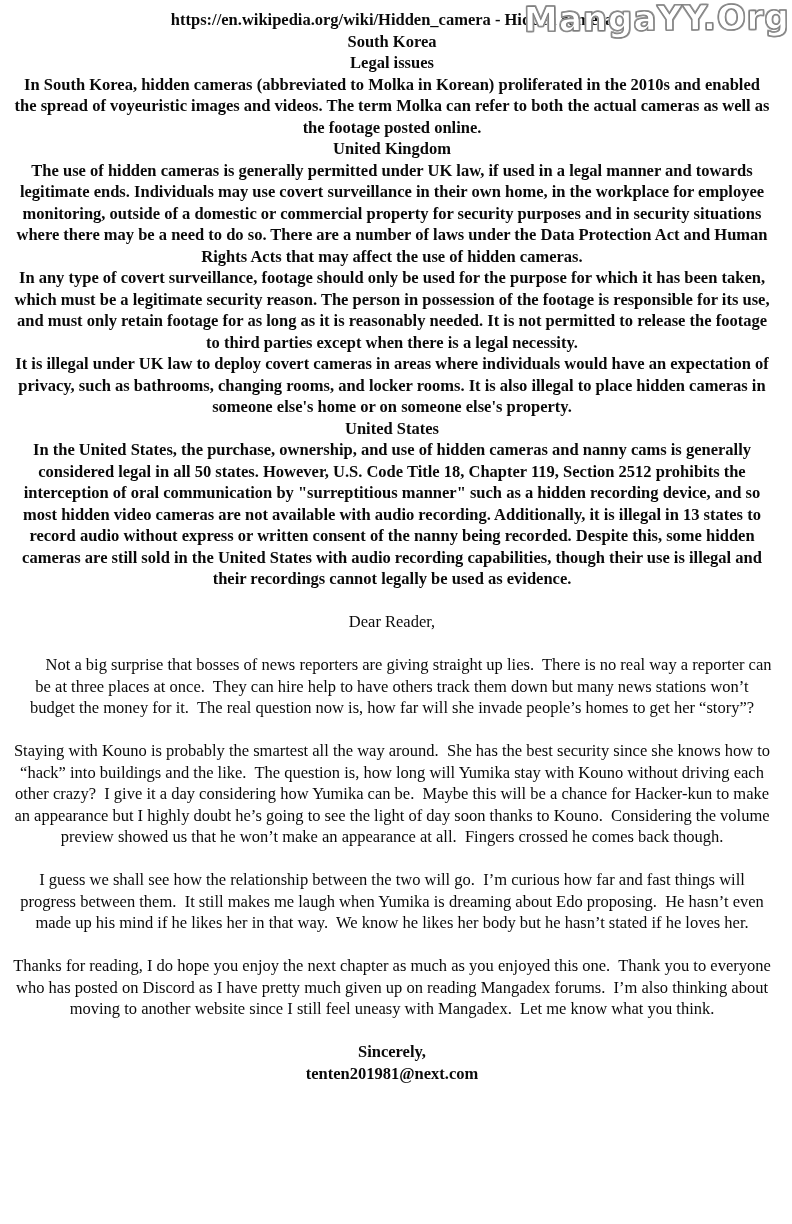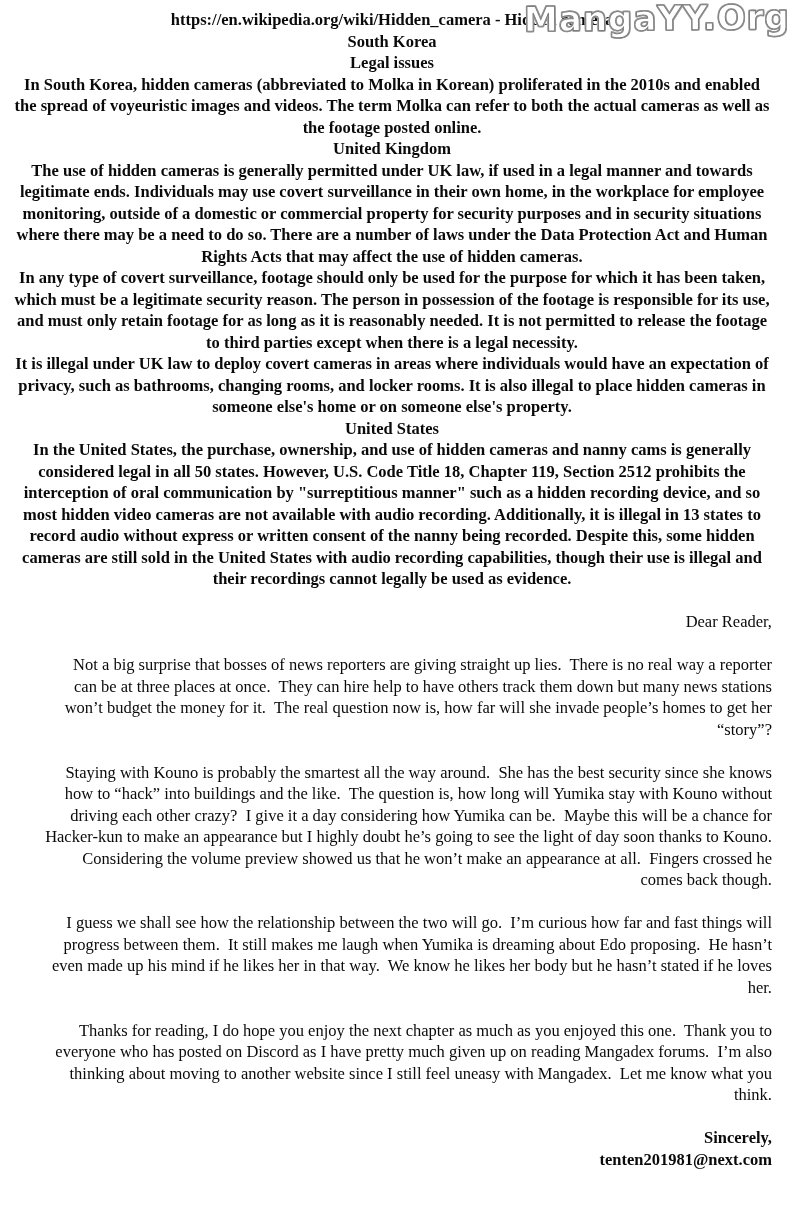--- a/index.html
+++ b/index.html
@@ -27,22 +27,21 @@
     text-align: center;
   }
   .wiki p, .wiki .line {
     margin: 0;
     padding: 0;
     font-weight: bold;
   }
   
   .letter {
     margin-top: 21.5px;
-    text-align: right;
-    margin-left: 28px;
+    text-align: center;
   }
   .letter p {
     margin: 0 0 21.5px 0;
     padding: 0;
     white-space: pre-wrap;
   }
   .letter p.first-indent { text-indent: 33px; }
   .letter p.tight { margin-bottom: 0; font-weight: bold; }
   
   .watermark {

